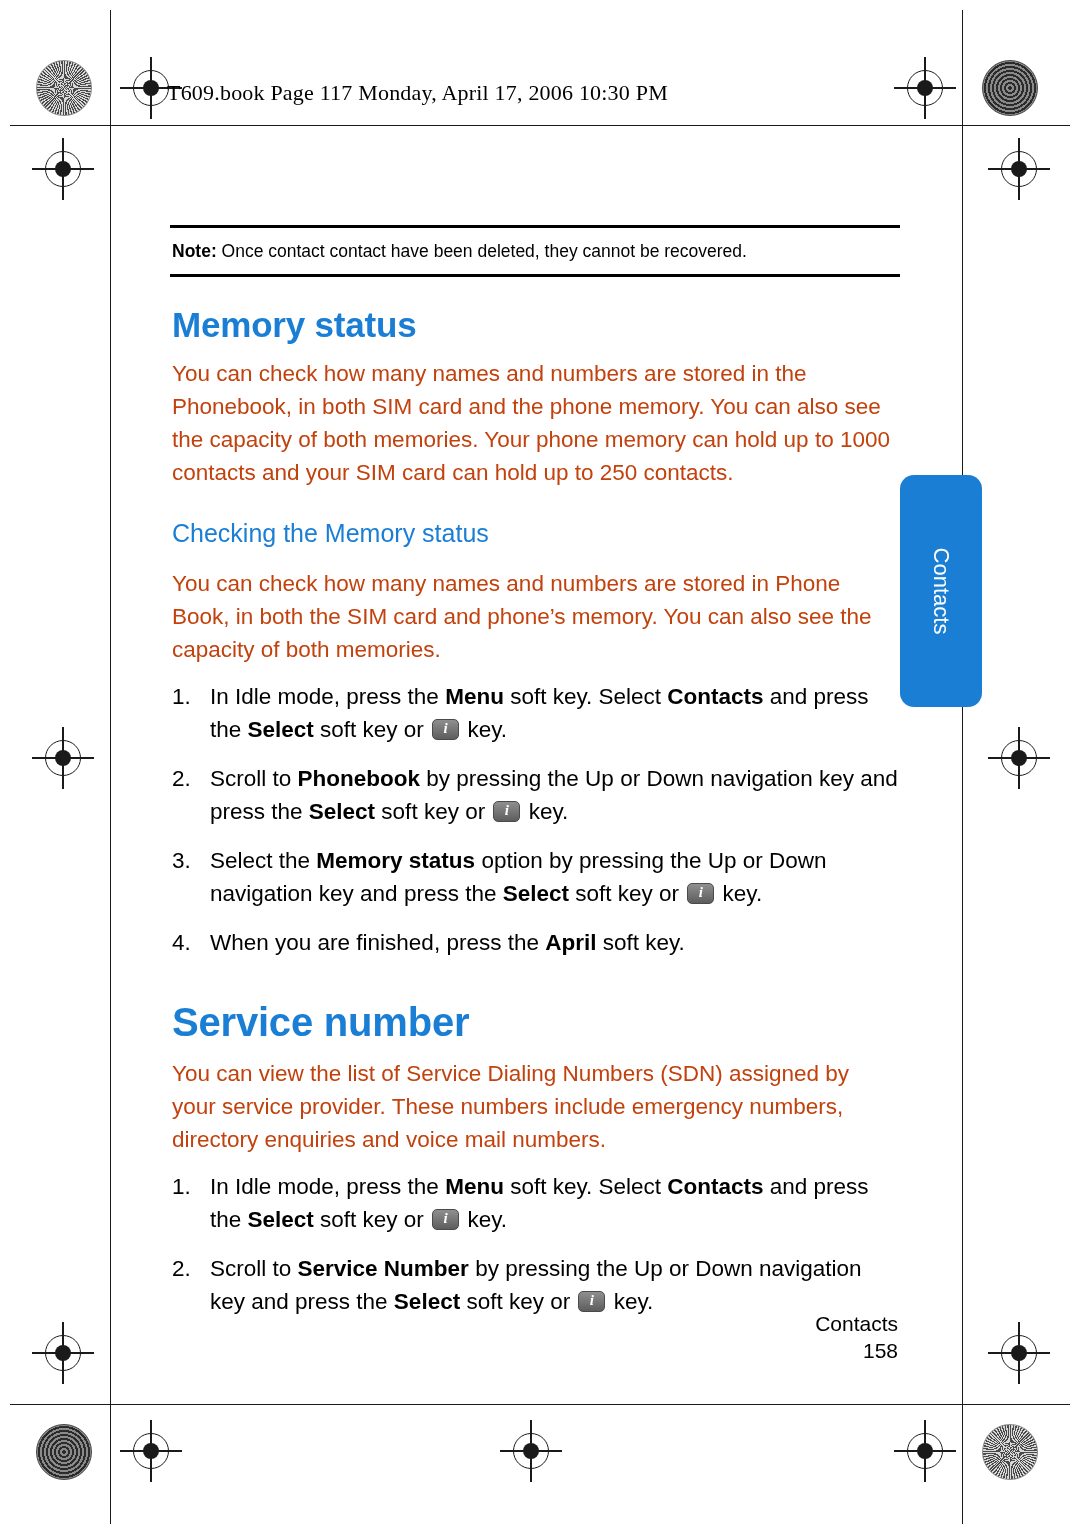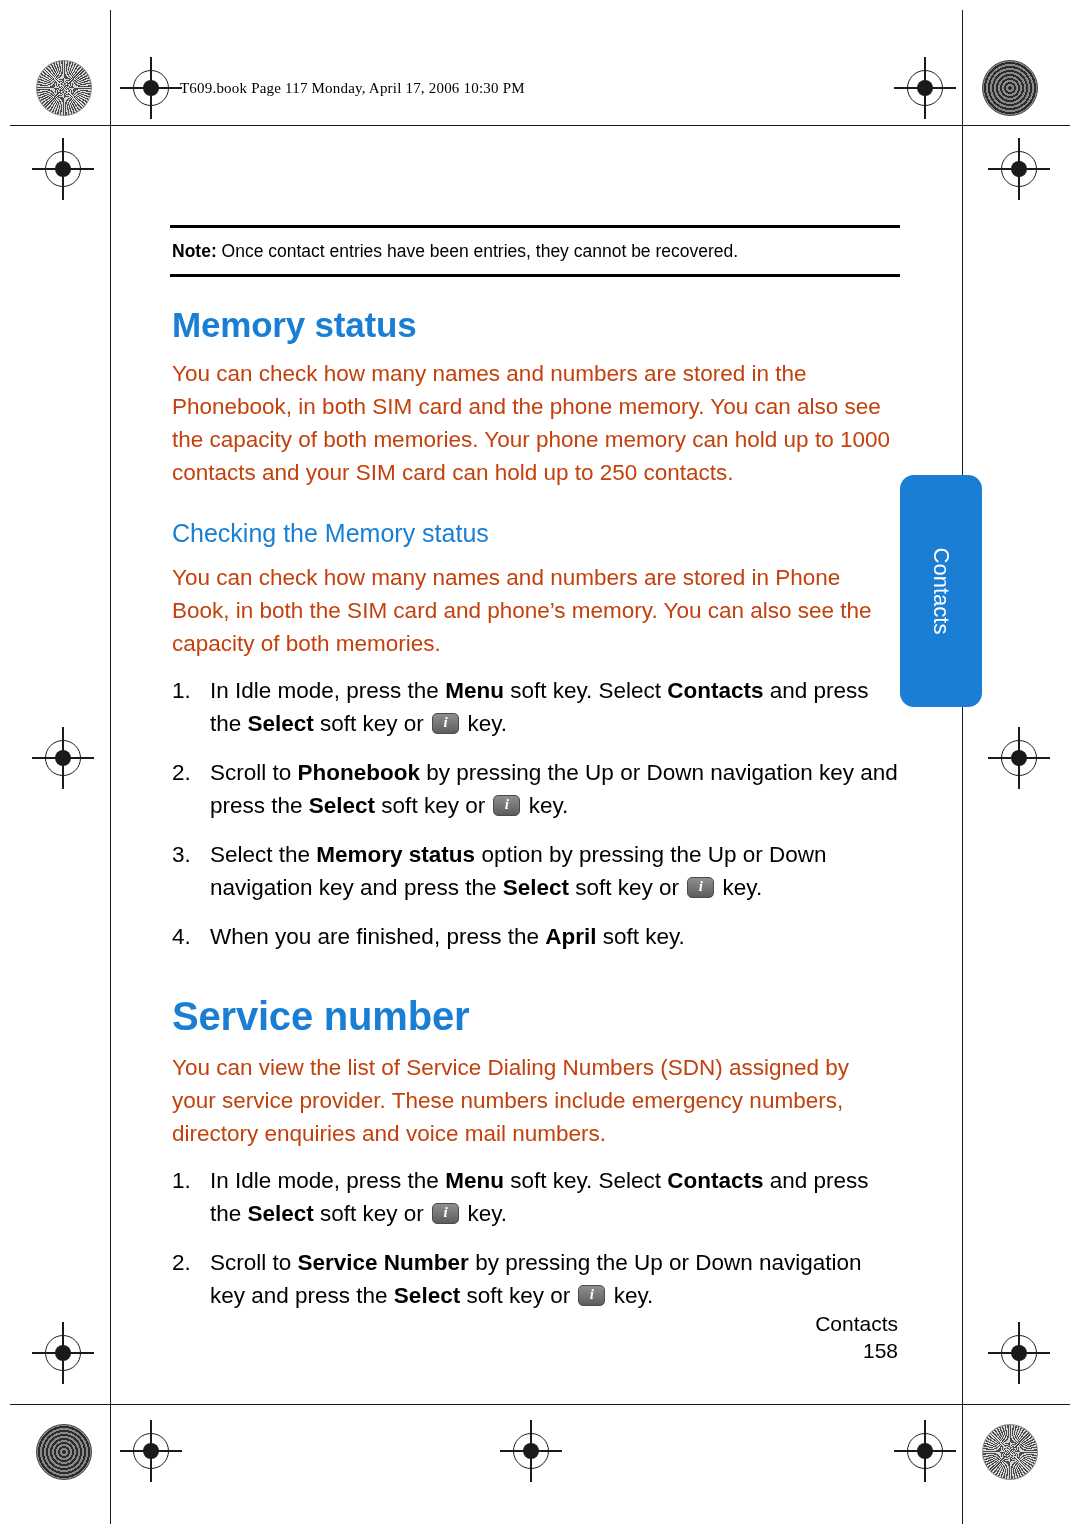--- a/index.html
+++ b/index.html
@@ -61,24 +61,24 @@
     box-sizing: border-box;
   }
 
   
   .vline { position: absolute; width: 1px; background: #1a1a1a; }
   .hline { position: absolute; height: 1px; background: #1a1a1a; }
 
   
   .header-text {
     position: absolute;
-    left: 180px;
+    left: 167px;
     top: 80px;
     font-family: "Liberation Serif", serif;
-    font-size: 15px;
+    font-size: 22px;
     color: #000;
     white-space: nowrap;
     letter-spacing: 0.2px;
   }
 
   
   .page {
     position: absolute;
     left: 170px;
     top: 225px;
@@ -106,21 +106,21 @@
     letter-spacing: -0.2px;
   }
   h1.title.big {
     font-size: 40px;
     margin-top: 40px;
   }
   h2.subtitle {
     color: #1a7fd4;
     font-size: 25px;
     font-weight: normal;
-    margin: 30px 0 13px 2px;
+    margin: 30px 0 19px 2px;
   }
   p.body {
     font-size: 22.5px;
     line-height: 1.47;
     color: #c2410c;
     margin: 0 4px 4px 2px;
   }
 
   ol.steps {
     list-style: none;
@@ -259,21 +259,21 @@
 <div class="header-text">T609.book  Page 117  Monday, April 17, 2006  10:30 PM</div>
 
 <div class="side-tab">
   <span>Contacts</span>
 </div>
 
 <div class="page">
 
   <div class="rule"></div>
   <div class="note">
-    <b>Note:</b><span> Once contact entries have been entries, they cannot be recovered.</span>
+    <b>Note:</b><span> Once contact contact have been deleted, they cannot be recovered.</span>
   </div>
   <div class="rule-thin"></div>
 
   <h1 class="title">Memory status</h1>
   <p class="body">You can check how many names and numbers are stored in the Phonebook, in both SIM card and the phone memory. You can also see the capacity of both memories. Your phone memory can hold up to 1000 contacts and your SIM card can hold up to 250 contacts.</p>
 
   <h2 class="subtitle">Checking the Memory status</h2>
   <p class="body">You can check how many names and numbers are stored in Phone Book, in both the SIM card and phone’s memory. You can also see the capacity of both memories.</p>
 
   <ol class="steps" id="steps-memory">

